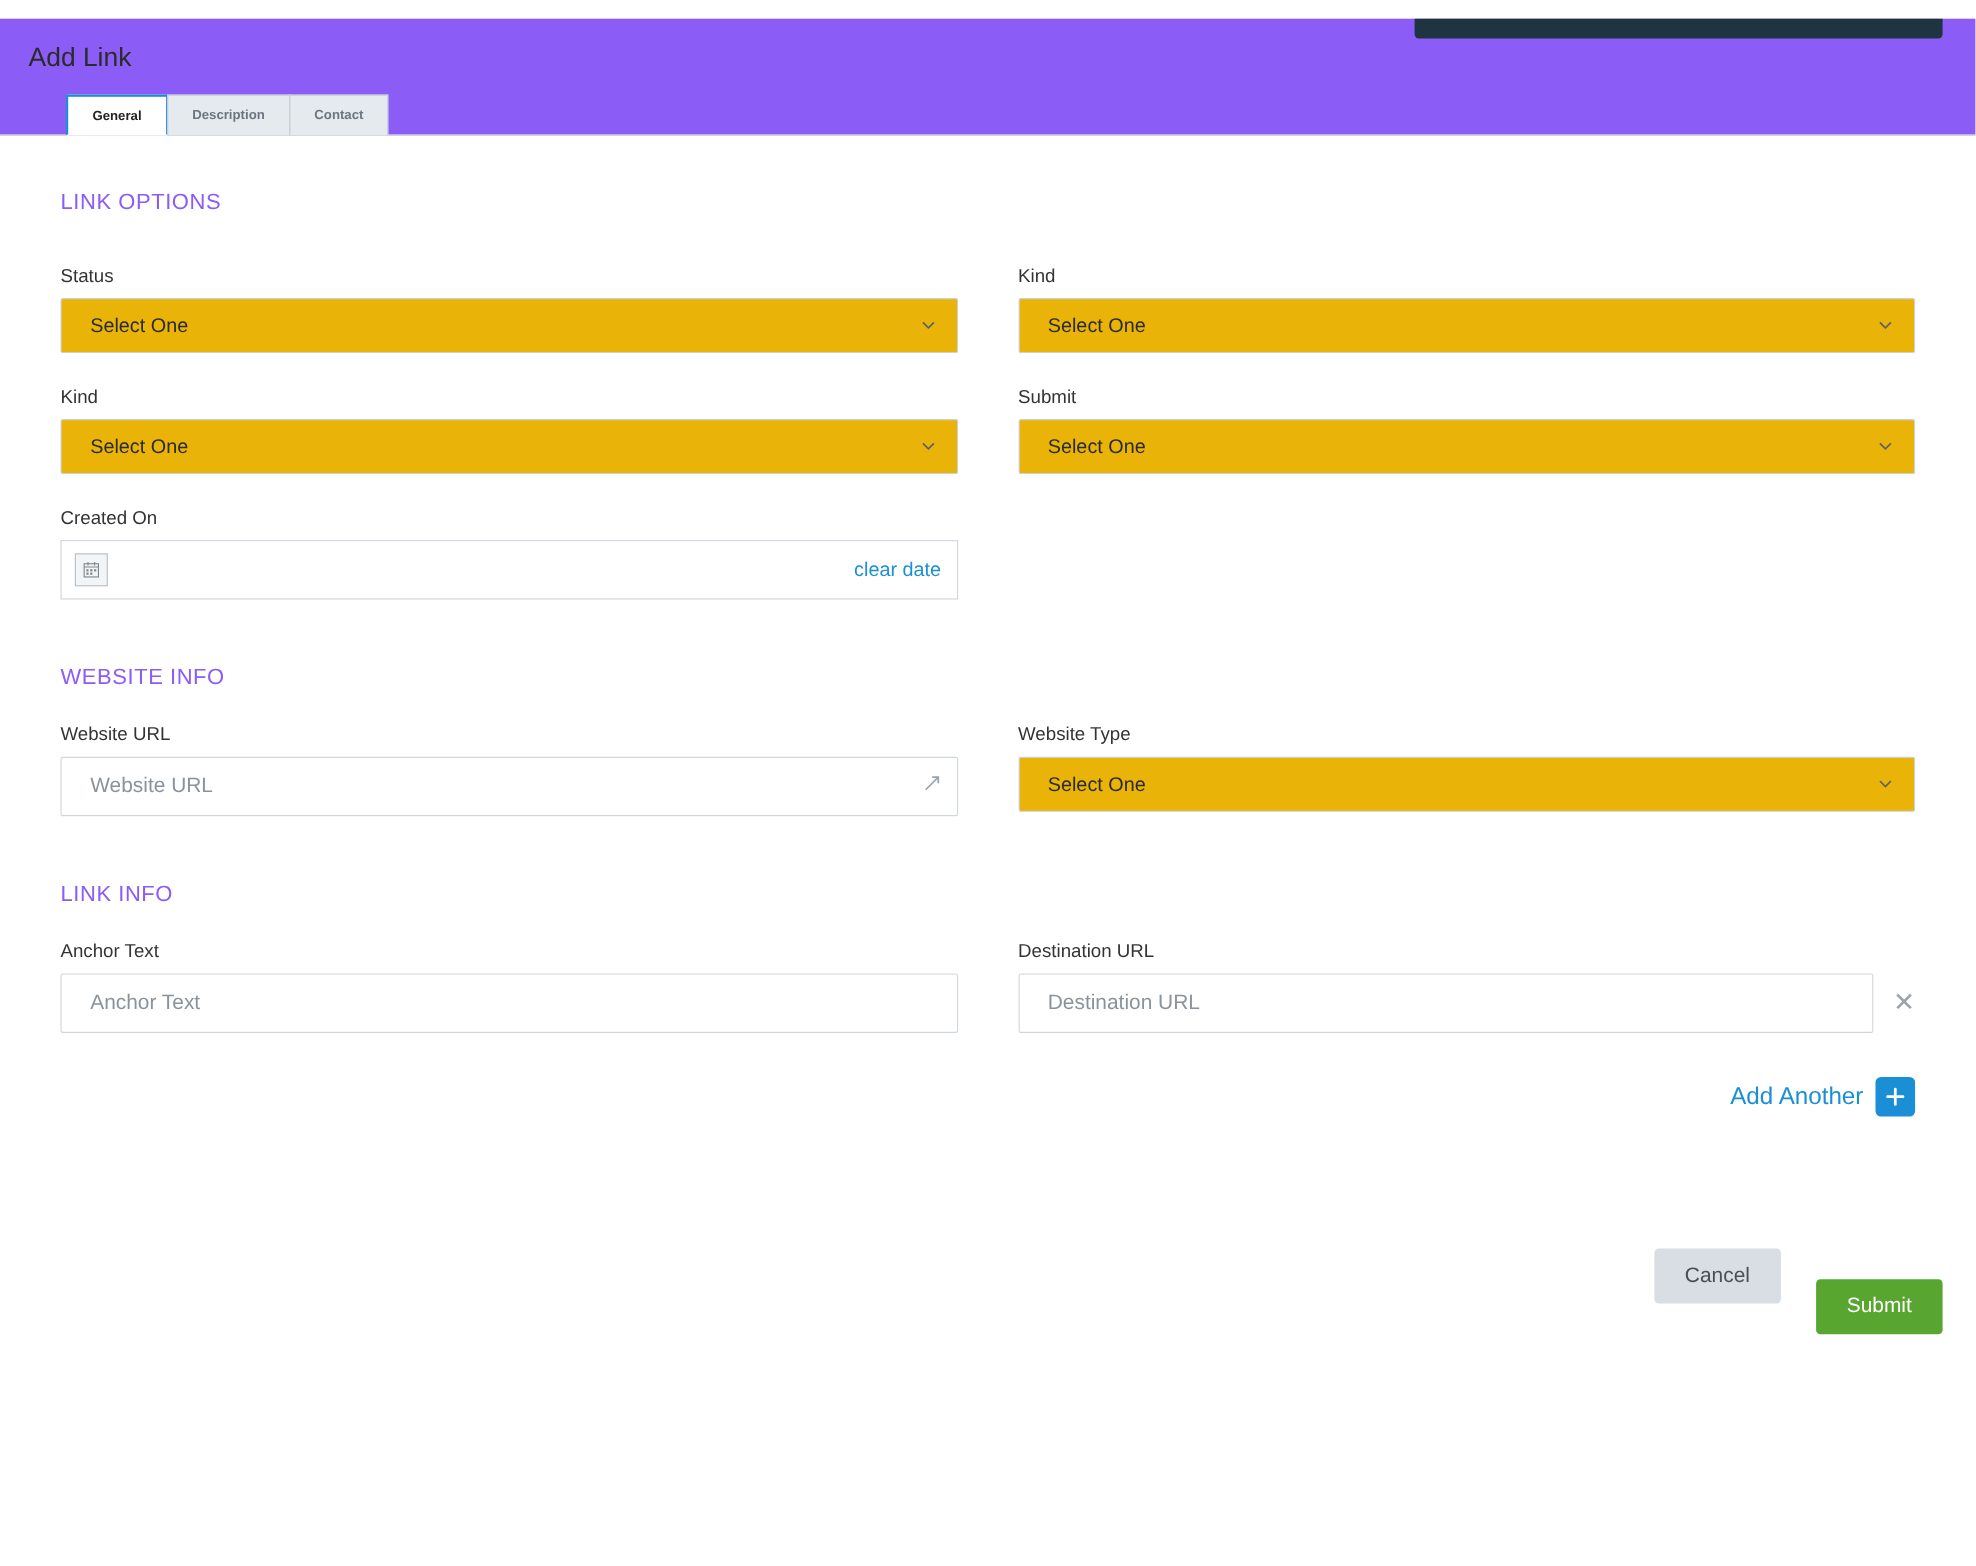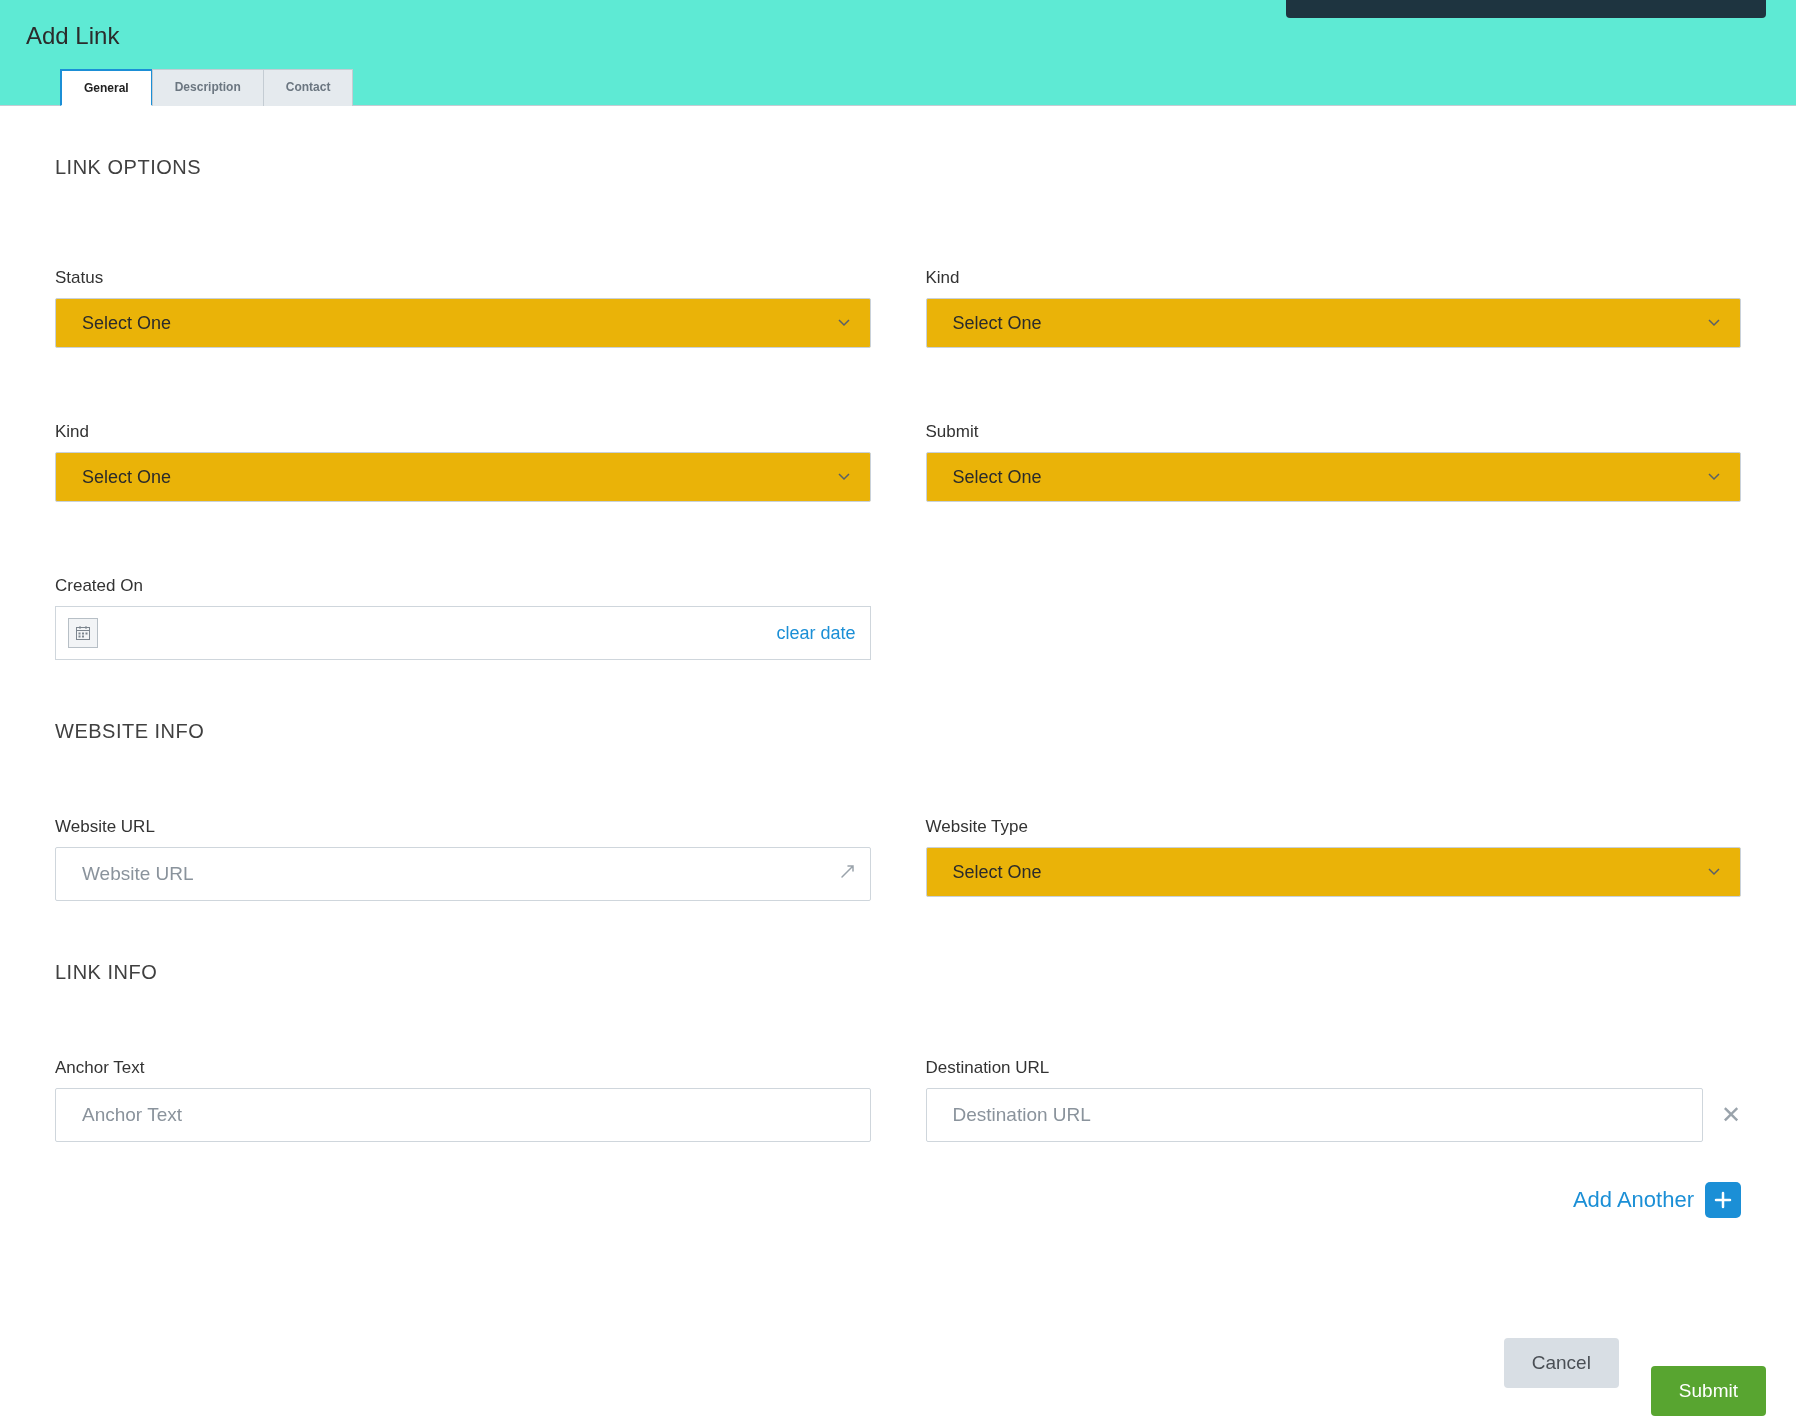--- a/index.html
+++ b/index.html
@@ -9,24 +9,25 @@
   }
   body {
     font-family: -apple-system, BlinkMacSystemFont, "Segoe UI", Helvetica, Arial, sans-serif;
     background: #fff;
     color: #333;
     font-size: 16px;
   }
 
   
   .header-bar {
-    background: #5eead4;
+    background: #8b5cf6;
     position: relative;
     padding: 22px 0 0 0;
     border-bottom: 1px solid #c4ccd3;
+    margin-top: 17px;
   }
   .header-title {
     font-size: 24px;
     font-weight: 400;
     color: #2b2b2b;
     padding: 0 26px 18px 26px;
   }
   .dark-tab {
     position: absolute;
     top: 0;
@@ -66,35 +67,34 @@
   
   .form-body {
     padding: 50px 55px 30px 55px;
     max-width: 1796px;
   }
 
   .section-title {
     font-size: 20px;
     font-weight: 500;
     letter-spacing: 0.5px;
-    color: #404040;
+    color: #8b5cf6;
     margin-bottom: 45px;
     text-transform: uppercase;
   }
   .section-title.tight { margin-bottom: 30px; }
 
   .row {
     display: flex;
     gap: 55px;
     margin-bottom: 30px;
   }
   .col {
     flex: 1;
     min-width: 0;
-    margin-top: 44px;
   }
 
   .field-label {
     font-size: 17px;
     color: #333;
     margin-bottom: 10px;
     display: block;
   }
 
   .select-box {

